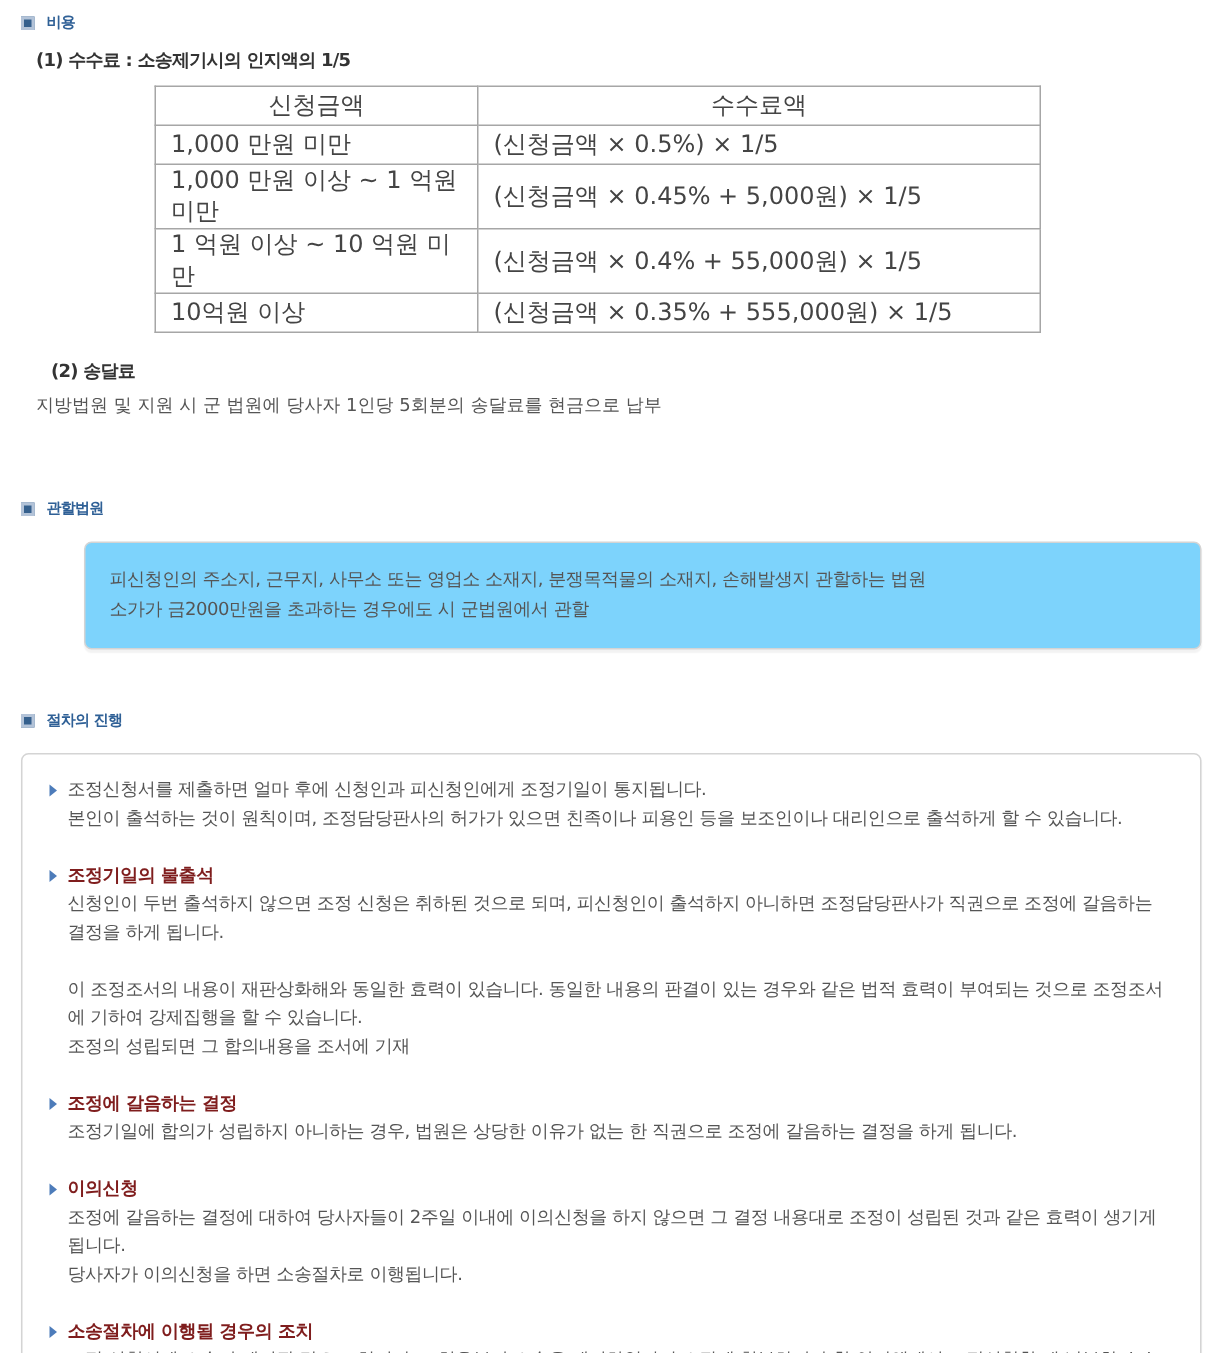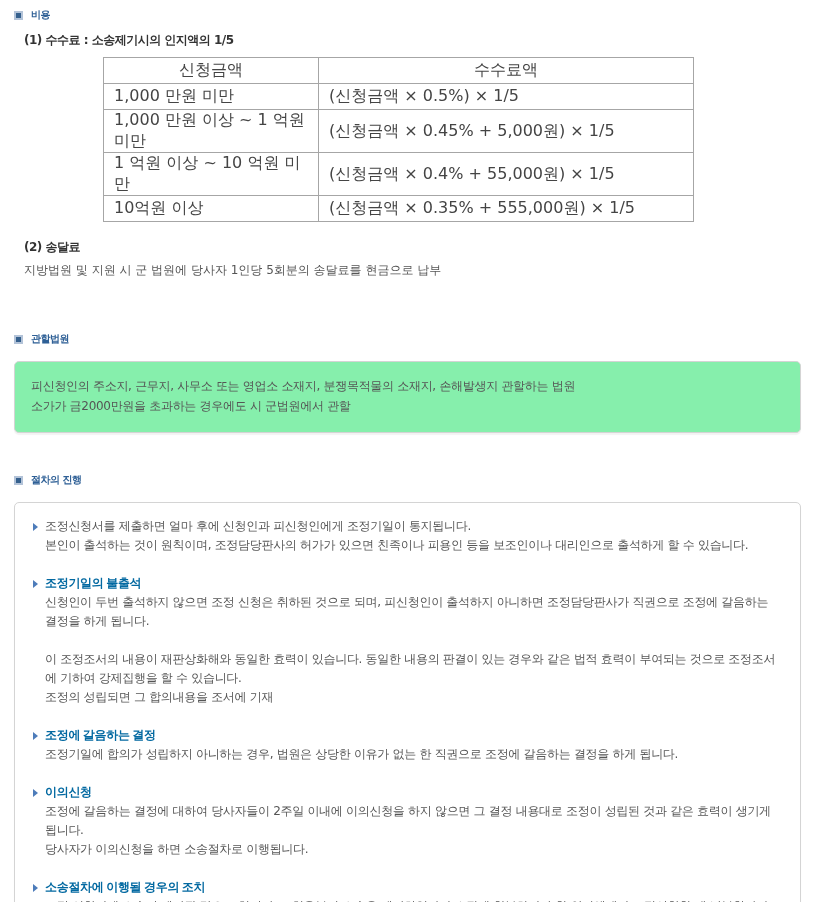--- a/index.html
+++ b/index.html
@@ -42,41 +42,42 @@
     font-size: 16px;
     color: #444444;
     font-weight: normal;
   }
   table.fee-table th { text-align: center; }
   table.fee-table td { text-align: left; padding: 0 10px; }
   table.fee-table col.c1 { width: 215px; }
   table.fee-table col.c2 { width: 375px; }
 
   .delivery-heading {
-    margin: 17px 0 0 10px;
+    margin: 17px 0 0 20px;
     font-weight: bold; font-size: 12px; color: #333333;
     letter-spacing: -0.5px;
   }
   .delivery-body {
     margin: 5px 0 0 10px;
     color: #555555; line-height: 18px;
   }
 
   
   .section-jurisdiction { margin-top: 53px; }
   .section-procedure   { margin-top: 40px; }
   .info-box {
     margin-top: 15px;
     border: 1px solid #d4d4d4;
     border-radius: 5px;
-    background: #86efac;
+    background: #7dd3fc;
     box-shadow: 0 2px 1px rgba(0,0,0,0.05);
     padding: 14px 16px 16px 16px;
     line-height: 20px;
     color: #555555;
+    margin-left: 42px;
   }
   .info-box .jur-line { letter-spacing: -0.3px; }
 
   .proc-box {
     margin-top: 15px;
     border: 1px solid #d4d4d4;
     border-radius: 5px;
     background: #ffffff;
     box-shadow: 0 2px 1px rgba(0,0,0,0.05);
     padding: 14px 18px 18px 18px;
@@ -89,21 +90,21 @@
     line-height: 19px;
   }
   .arrow-icon {
     margin-top: 6px;
     width: 0; height: 0; flex: 0 0 auto;
     border-left: 5px solid #4d7cba;
     border-top: 4px solid transparent;
     border-bottom: 4px solid transparent;
     display: inline-block;
   }
-  .proc-title { font-weight: bold; color: #0369a1; letter-spacing: -0.3px; font-family: Liberation Serif, serif; }
+  .proc-title { font-weight: bold; color: #7f1d1d; letter-spacing: -0.3px; }
   .proc-firstline { color: #555555; letter-spacing: -0.3px; }
   .proc-body {
     margin-left: 12px;
     color: #555555; line-height: 19px; letter-spacing: -0.3px;
   }
 </style>
 </head>
 <body>
 
 <div class="page">

